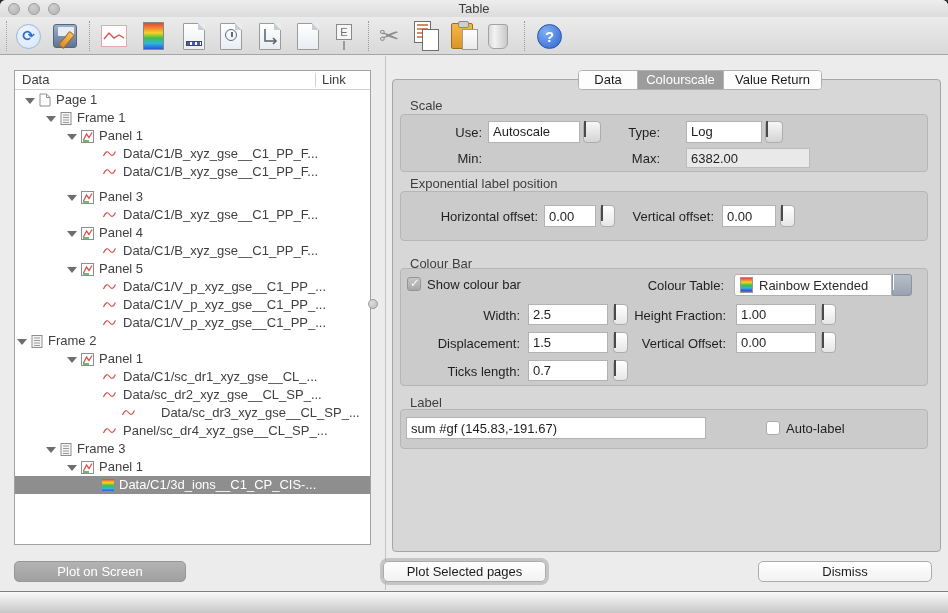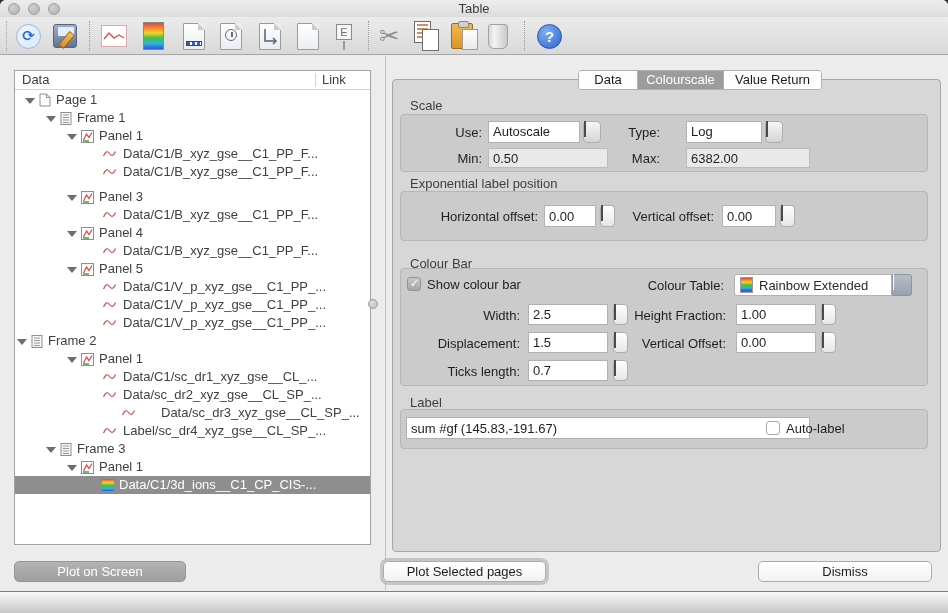--- a/index.html
+++ b/index.html
@@ -379,21 +379,21 @@
           </span>
           <span>Data/sc_dr3_xyz_gse__CL_SP_...</span>
         </div>
         <div class="tree-row" style="padding-left: 71px;">
           <span class="disc"></span>
           <span class="ticon">
             <svg width="16" height="10" viewBox="0 0 16 10">
               <path d="M1.5 7 q3 -7 6 -2.5 q3 4.5 6 -2" fill="none" stroke="#cf4f4a" stroke-width="1.2"></path>
             </svg>
           </span>
-          <span>Label/sc_dr4_xyz_gse__CL_SP_...</span>
+          <span>Panel/sc_dr4_xyz_gse__CL_SP_...</span>
         </div>
         <div class="tree-row" style="padding-left: 29px;">
           <span class="disc open"></span>
           <span class="ticon">
             <svg width="12" height="13" viewBox="0 0 12 13">
               <rect x="1" y="0.5" width="10" height="12" fill="#f5f5f5" stroke="#8e8e8e"></rect>
               <line x1="3" y1="3" x2="9" y2="3" stroke="#9a9a9a"></line>
               <line x1="3" y1="5.5" x2="9" y2="5.5" stroke="#9a9a9a"></line>
               <line x1="3" y1="8" x2="9" y2="8" stroke="#9a9a9a"></line>
               <line x1="3" y1="10.5" x2="9" y2="10.5" stroke="#9a9a9a"></line>
@@ -446,21 +446,20 @@
 
   <span class="section-title" style="left:410px;top:98px;">Scale</span>
   <div class="gbox" style="left:400px;top:114px;width:528px;height:58px;"></div>
   <span class="flabel" style="left:422px;top:125px;width:60px;">Use:</span>
   <div class="tfield" style="left:488px;top:121px;width:92px;height:22px;line-height:20px;">Autoscale</div>
   <div class="combo-step" style="left:583px;top:121px;height:22px;"><span class="chev up"></span><span class="chev dn"></span></div>
   <span class="flabel" style="left:600px;top:125px;width:60px;">Type:</span>
   <div class="tfield" style="left:686px;top:121px;width:76px;height:22px;line-height:20px;">Log</div>
   <div class="combo-step" style="left:765px;top:121px;height:22px;"><span class="chev up"></span><span class="chev dn"></span></div>
   <span class="flabel" style="left:422px;top:151px;width:60px;">Min:</span>
-  <input class="tfield gray" style="left: 488px; top: 148px; width: 120px; height: 20px;" readonly="" value="0.50">
   <span class="flabel" style="left:600px;top:151px;width:60px;">Max:</span>
   <input class="tfield gray" style="left: 686px; top: 148px; width: 124px; height: 20px;" readonly="" value="6382.00">
 
   <span class="section-title" style="left:410px;top:176px;">Exponential label position</span>
   <div class="gbox" style="left:400px;top:191px;width:528px;height:50px;"></div>
   <span class="flabel" style="left:410px;top:209px;width:128px;">Horizontal offset:</span>
   <input class="tfield" style="left: 544px; top: 205px; width: 52px; height: 22px;" readonly="" value="0.00">
   <div class="stepper" style="left:600px;top:205px;height:22px;"><span class="chev up"></span><span class="chev dn"></span></div>
   <span class="flabel" style="left:620px;top:209px;width:94px;">Vertical offset:</span>
   <input class="tfield" style="left: 722px; top: 205px; width: 54px; height: 22px;" readonly="" value="0.00">
@@ -490,21 +489,21 @@
   <span class="flabel" style="left:628px;top:336px;width:98px;">Vertical Offset:</span>
   <input class="tfield" style="left: 736px; top: 332px; width: 80px; height: 21px;" readonly="" value="0.00">
   <div class="stepper" style="left:821px;top:332px;height:21px;"><span class="chev up"></span><span class="chev dn"></span></div>
 
   <span class="flabel" style="left:400px;top:364px;width:120px;">Ticks length:</span>
   <input class="tfield" style="left: 528px; top: 360px; width: 80px; height: 21px;" readonly="" value="0.7">
   <div class="stepper" style="left:613px;top:360px;height:21px;"><span class="chev up"></span><span class="chev dn"></span></div>
 
   <span class="section-title" style="left:410px;top:395px;">Label</span>
   <div class="gbox" style="left:400px;top:409px;width:528px;height:40px;"></div>
-  <input class="tfield" style="left: 406px; top: 417px; width: 404px; height: 22px;" readonly="" value="sum #gf (145.83,-191.67)">
+  <input class="tfield" style="left: 406px; top: 417px; width: 300px; height: 22px;" readonly="" value="sum #gf (145.83,-191.67)">
   <span class="checkbox" style="left:766px;top:421px;"></span>
   <span class="cblabel" style="left:786px;top:421px;">Auto-label</span>
 
   <div class="btn btn-gray" style="left:14px;top:561px;width:172px;">Plot on Screen</div>
   <div class="btn btn-white btn-focus" style="left:383px;top:561px;width:163px;">Plot Selected pages</div>
   <div class="btn btn-white" style="left:758px;top:561px;width:174px;">Dismiss</div>
 
   <div class="statusbar"></div>
 </div>
 

